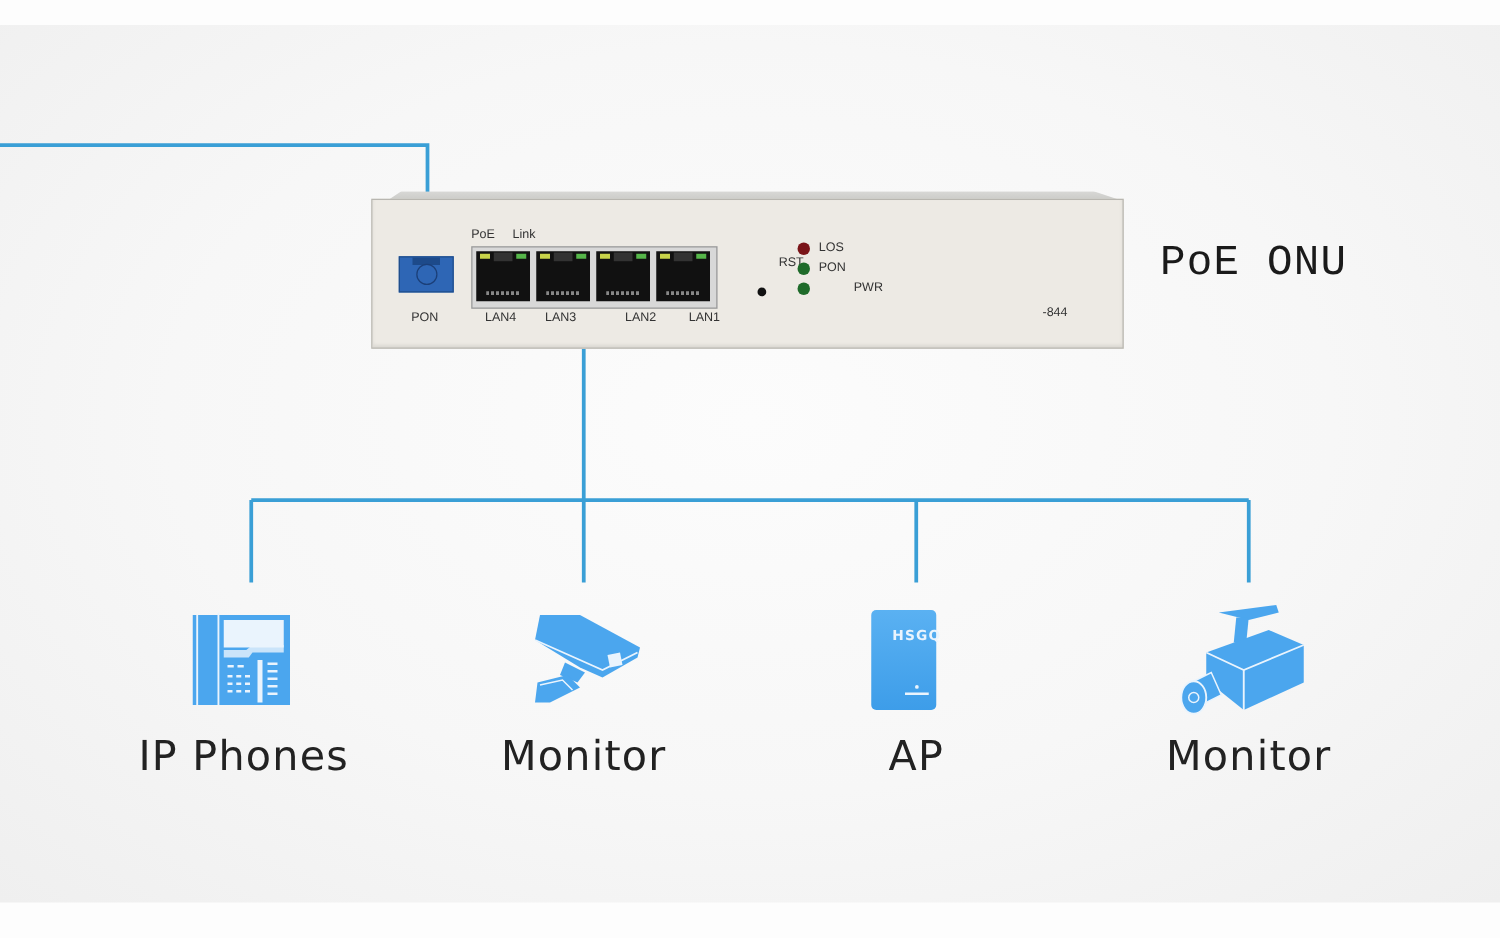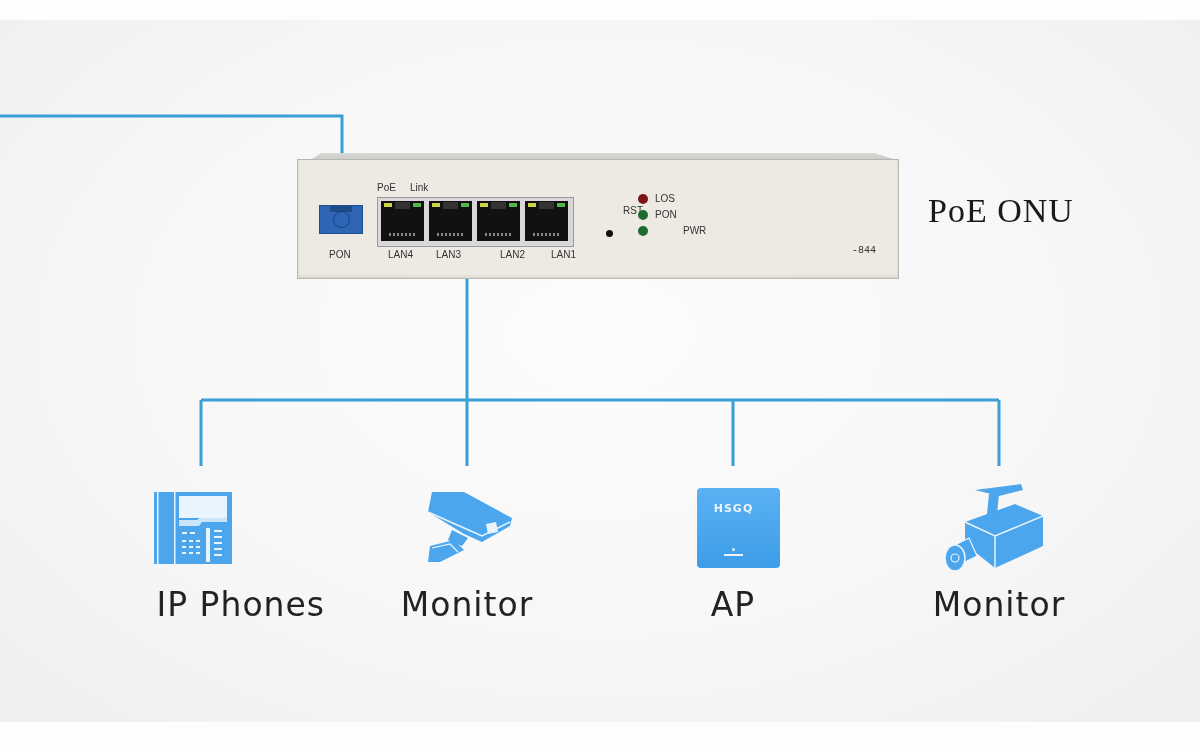--- a/index.html
+++ b/index.html
@@ -18,21 +18,21 @@
   .pon-port .cap { position:absolute; left:10px; top:0; width:22px; height:6px; background:#1d4a8a; }
   .lan-block { position:absolute; left:79px; top:37px; width:195px; height:48px; background:#d8d8d8; border:1px solid #999; }
   .rj45 { position:absolute; top:3px; width:43px; height:40px; background:#111; }
   .rj45 .led-l { position:absolute; left:3px; top:2px; width:8px; height:4px; background:#c8d34a; }
   .rj45 .led-r { position:absolute; right:3px; top:2px; width:8px; height:4px; background:#56b64a; }
   .rj45 .tab { position:absolute; left:14px; top:1px; width:15px; height:7px; background:#333; }
   .rj45 .pins { position:absolute; left:8px; bottom:5px; width:27px; height:3px;
     background:repeating-linear-gradient(90deg,#888 0 2px,transparent 2px 4px); }
   .rst-hole { position:absolute; left:308px; top:70px; width:7px; height:7px; border-radius:50%; background:#111; }
   .led { position:absolute; width:10px; height:10px; border-radius:50%; }
-  .title { position:absolute; left:928px; top:192px; font-size:34px; color:#1a1a1a; letter-spacing:1px; font-family:Liberation Serif, serif; font-weight:normal; }
+  .title { position:absolute; left:928px; top:192px; font-size:34px; color:#1a1a1a; letter-spacing:1px; font-family:Liberation Mono, monospace; font-weight:normal; }
   .node-label { position:absolute; top:585px; font-size:33px; color:#222; font-family:"DejaVu Sans", sans-serif; width:260px; text-align:center; letter-spacing:1px; }
 </style>
 </head>
 <body>
 
 <div class="panel"></div>
 
 <svg class="wires" viewBox="0 0 1200 750">
   <g stroke="#3a9fd6" stroke-width="3" fill="none">
     <polyline points="0,116 342,116 342,155"></polyline>
@@ -91,21 +91,21 @@
     <span class="lbl" style="left:300px;top:45px;margin-left:25px;">RST</span>
     <div class="rst-hole"></div>
 
     <div class="led" style="left: 340px; top: 34px; background: rgb(122, 20, 24);"></div>
     <span class="lbl" style="left:357px;top:33px;">LOS</span>
     <div class="led" style="left: 340px; top: 50px; background: rgb(31, 107, 42);"></div>
     <span class="lbl" style="left:357px;top:49px;">PON</span>
     <div class="led" style="left: 340px; top: 66px; background: rgb(31, 107, 42);"></div>
     <span class="lbl" style="left:357px;top:65px;margin-left:28px;">PWR</span>
 
-    <span class="lbl" style="left:554px;top:85px;font-family:Liberation Mono, monospace;">-844</span>
+    <span class="lbl" style="left:536px;top:85px;">-844</span>
   </div>
 </div>
 
 <div class="title">PoE ONU</div>
 
 <svg style="position:absolute;left:154px;top:490px;" width="78" height="74" viewBox="0 0 78 74">
   <rect x="0" y="2" width="78" height="72" fill="#4ba6ee"></rect>
   <rect x="3" y="2" width="1.5" height="72" fill="#eaf4fd"></rect>
   <rect x="20" y="0" width="1.5" height="74" fill="#eaf4fd"></rect>
   <rect x="25" y="6" width="48" height="22" fill="#eaf4fd"></rect>
@@ -123,33 +123,33 @@
       <rect x="35" y="62" width="4" height="2"></rect>
       <rect x="42" y="62" width="4" height="2"></rect>
     <rect x="52" y="38" width="4" height="34"></rect>
     <rect x="60" y="40" width="8" height="2"></rect>
       <rect x="60" y="46" width="8" height="2"></rect>
       <rect x="60" y="52" width="8" height="2"></rect>
       <rect x="60" y="58" width="8" height="2"></rect>
       <rect x="60" y="64" width="8" height="2"></rect>
   </g>
 </svg>
-<div class="node-label" style="left:65px;text-align:right;">IP Phones</div>
+<div class="node-label" style="left:65px;">IP Phones</div>
 
 <svg style="position:absolute;left:424px;top:490px;" width="92" height="78" viewBox="0 0 92 78">
   <polygon points="8,2 40,2 88,28 86,36 58,52 40,44 4,22" fill="#4ba6ee"></polygon>
   <polyline points="4,22 40,38 58,46 86,32" stroke="#eaf4fd" stroke-width="1.5" fill="none"></polyline>
   <polygon points="62,34 72,32 74,42 64,44" fill="#eaf4fd"></polygon>
   <polygon points="28,40 44,48 38,56 24,50" fill="#4ba6ee"></polygon>
   <polygon points="6,56 30,50 40,60 16,72 4,72" fill="#4ba6ee"></polygon>
   <polyline points="8,58 26,54 34,62" stroke="#eaf4fd" stroke-width="1.2" fill="none"></polyline>
 </svg>
 <div class="node-label" style="left:337px;">Monitor</div>
 
-<div style="position:absolute;left:697px;top:488px;width:83px;height:80px;background:linear-gradient(#5ab1f2,#3d9de9);border-radius:4px;">
+<div style="position:absolute;left:697px;top:488px;width:52px;height:80px;background:linear-gradient(#5ab1f2,#3d9de9);border-radius:4px;">
   <div style="position:absolute;left:0;top:14px;width:73px;text-align:center;color:#eaf4fd;font-weight:bold;font-size:11px;letter-spacing:1px;font-family:'DejaVu Sans',sans-serif;">HSGQ</div>
   <div style="position:absolute;left:35px;top:60px;width:3px;height:3px;background:#eaf4fd;border-radius:50%;"></div>
   <div style="position:absolute;left:27px;top:66px;width:19px;height:2px;background:#eaf4fd;"></div>
 </div>
 <div class="node-label" style="left:603px;">AP</div>
 
 <svg style="position:absolute;left:943px;top:482px;" width="104" height="92" viewBox="0 0 104 92">
   <polygon points="32,8 78,2 80,8 56,14" fill="#4ba6ee"></polygon>
   <polygon points="46,12 56,12 54,32 44,32" fill="#4ba6ee"></polygon>
   <polygon points="22,40 72,22 100,34 100,64 52,86 22,62" fill="#4ba6ee"></polygon>

